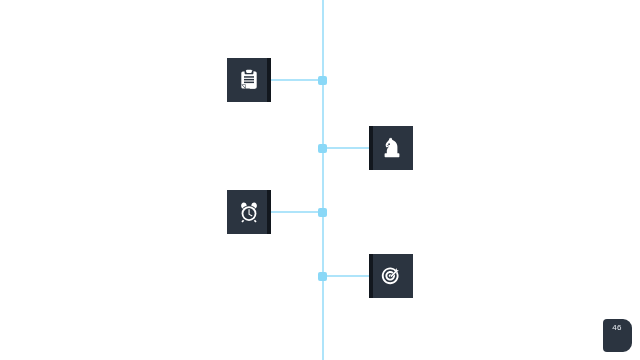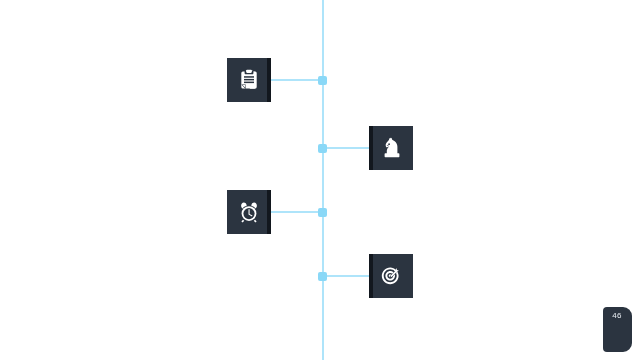--- a/index.html
+++ b/index.html
@@ -72,21 +72,21 @@
     z-index: 2;
   }
 
   
   .page-badge {
     position: absolute;
     right: 8px;
     bottom: 8px;
     min-width: 20px;
     height: 33px;
-    padding: 0 5px 12px 4px;
+    padding: 0 5px 0 4px;
     background: #2B3440;
     color: #E8EDF2;
     font-size: 8px;
     line-height: 17px;
     text-align: center;
     letter-spacing: 0.2px;
     border-radius: 4px 9px 9px 4px;
   }
 </style>
 </head>

